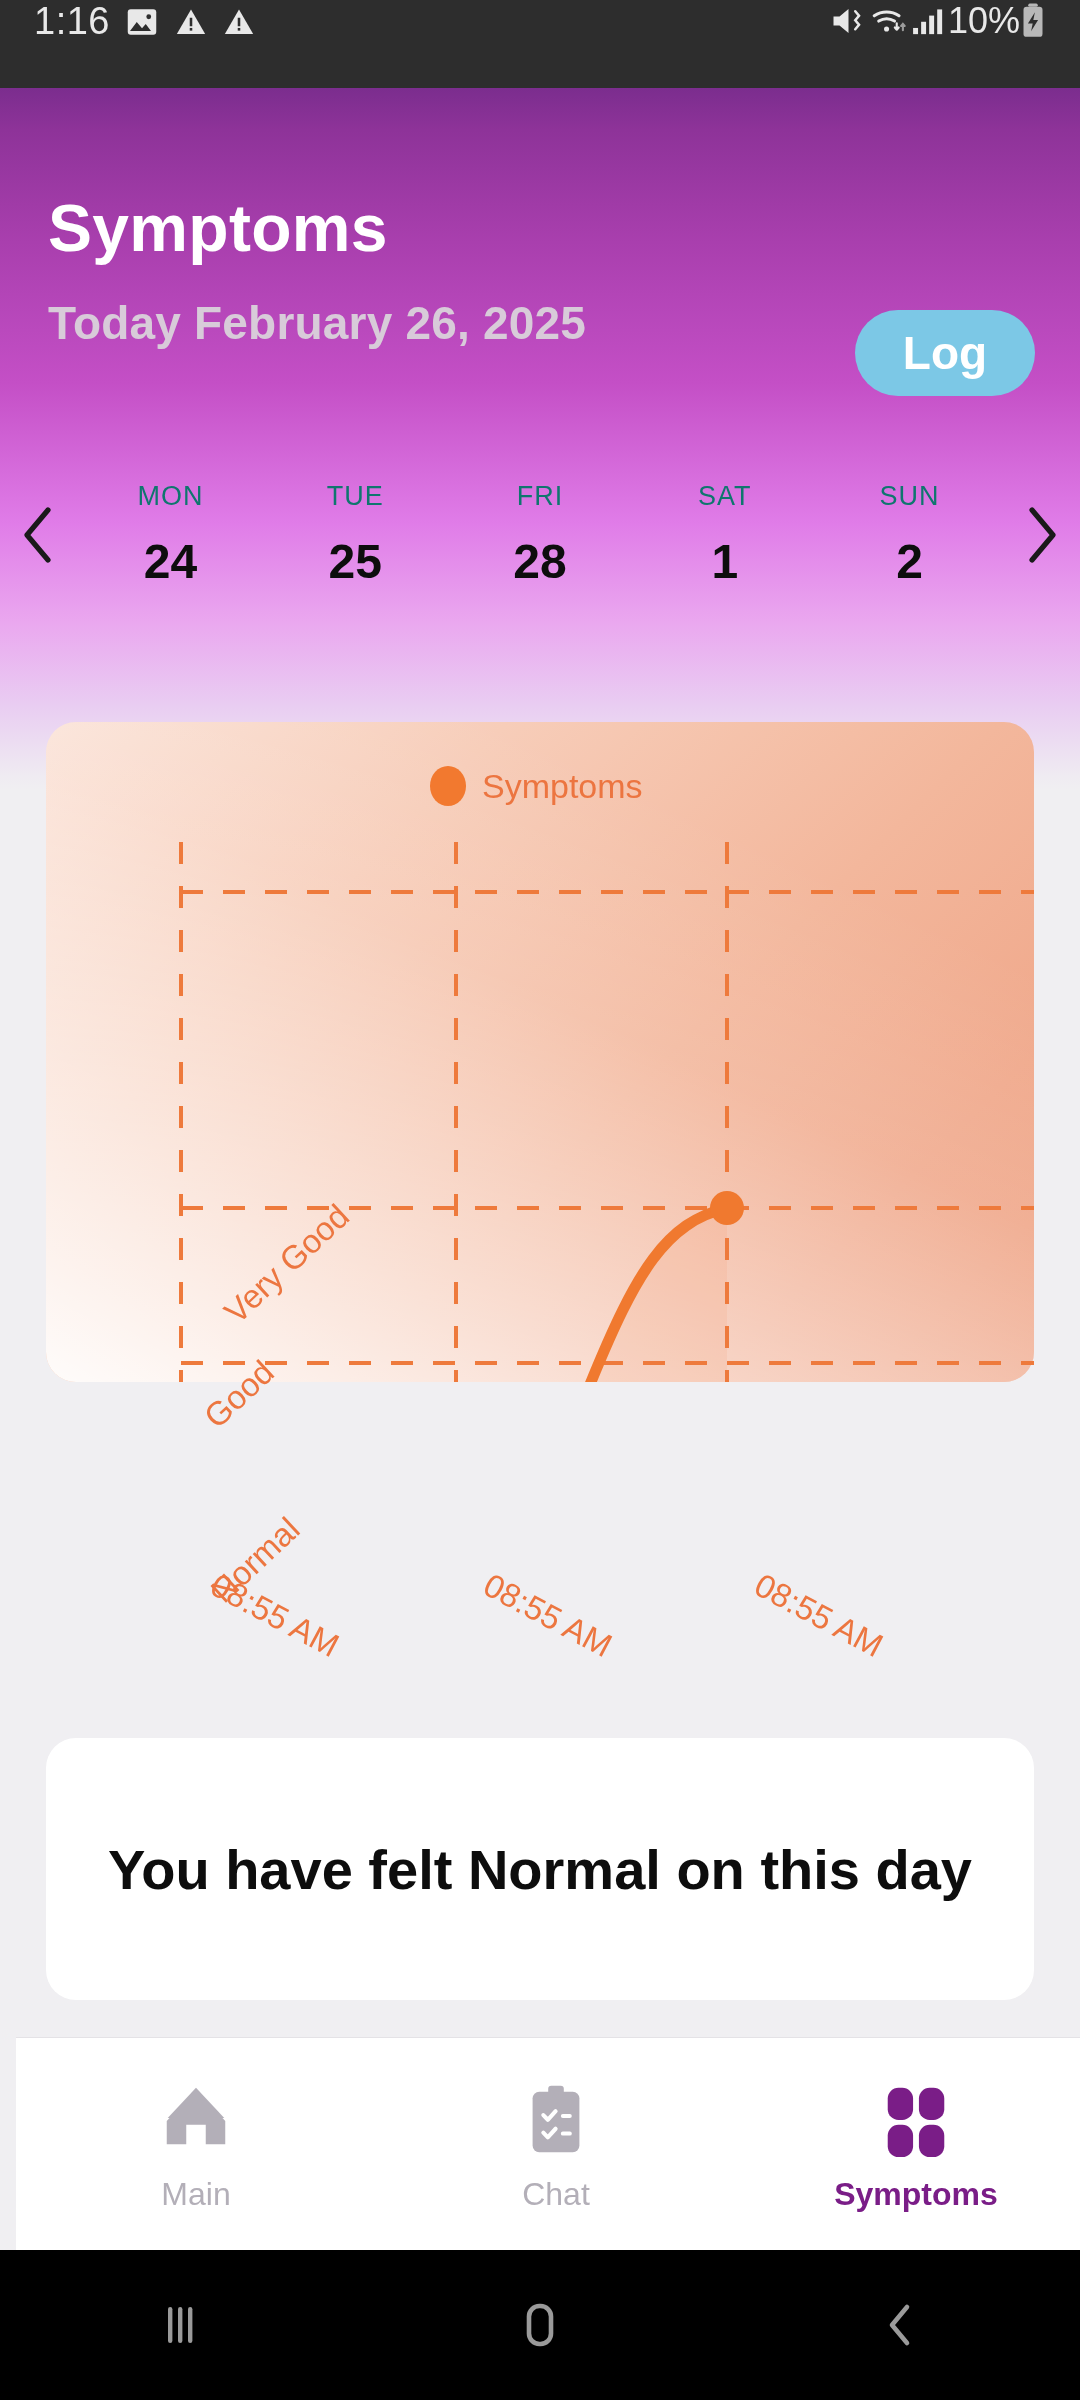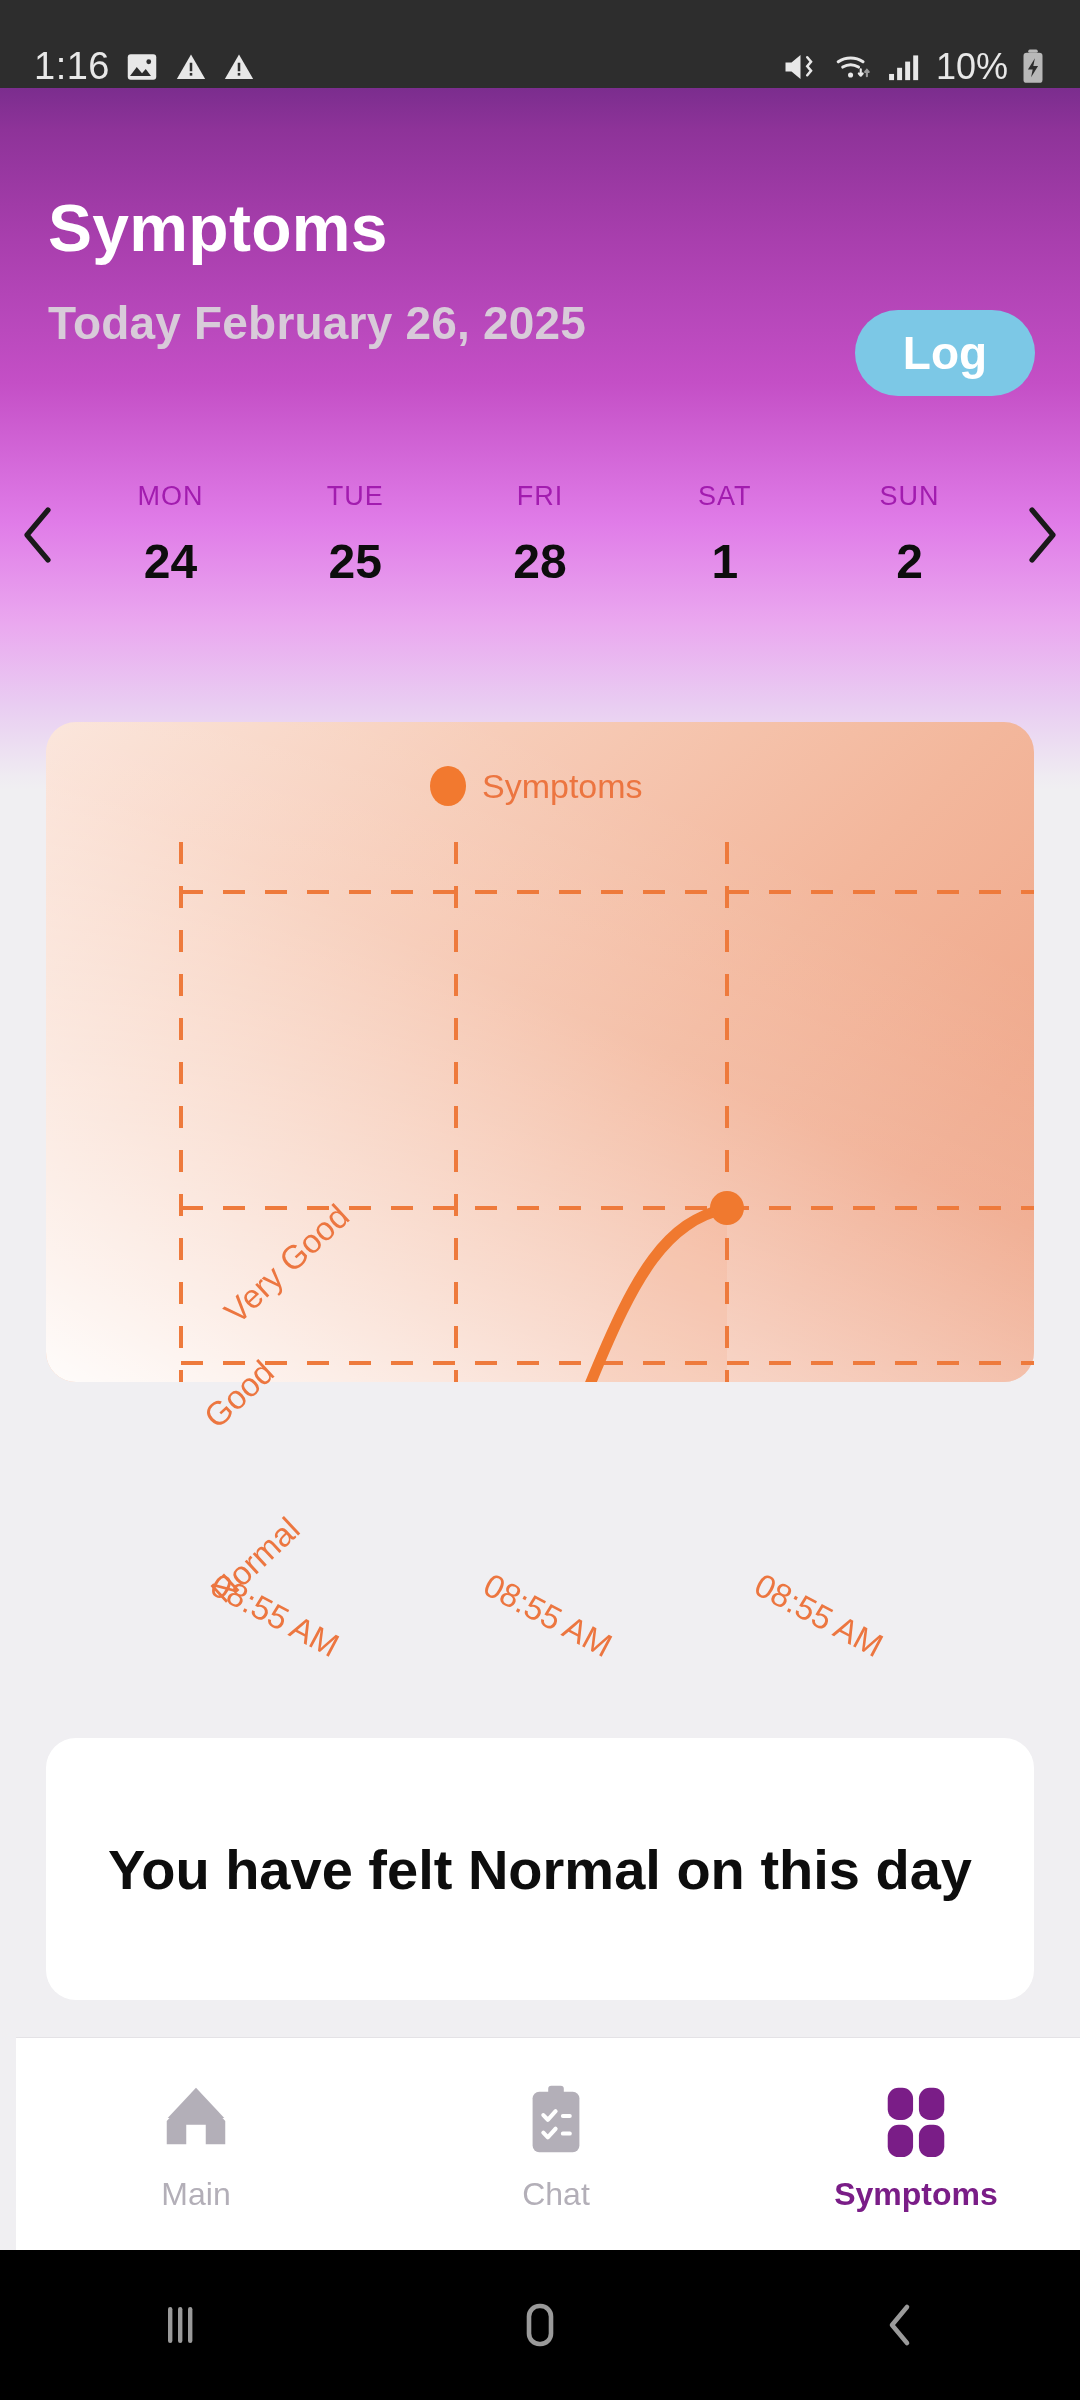--- a/index.html
+++ b/index.html
@@ -7,25 +7,25 @@
     width:1080px; height:2400px;
     font-family:"Liberation Sans", sans-serif;
     background:#000; overflow:hidden;
   }
   #screen { position:relative; width:1080px; height:2400px; background:#f0eff2; }
 
   
   .statusbar {
     position:absolute; left:0; top:0; width:1080px; height:88px;
     background:#2d2d2d; color:#e8e8e8;
-    display:flex; align-items:flex-end; justify-content:space-between;
+    display:flex; align-items:flex-start; justify-content:space-between;
     padding:0 34px;
   }
   .sb-left { display:flex; align-items:center; gap:14px; }
-  .sb-right { display:flex; align-items:center; gap:12px; }
+  .sb-right { display:flex; align-items:center; }
   .sb-time { font-size:38px; font-weight:400; letter-spacing:.5px; }
   .sb-batt { font-size:36px; font-weight:400; margin-left:4px; }
   .sb-ico { display:block; }
 
   
   .hero {
     position:absolute; left:0; top:88px; width:1080px; height:702px;
     background:linear-gradient(180deg,
       #7b2d8e 0%, #8e3399 6%, #a93fae 22%, #c44fc6 42%,
       #e07ce8 62%, #eaa7ef 76%, #e9cdf2 88%, #efebf2 98%, #f0eff2 100%);
@@ -55,21 +55,21 @@
     width:78px; display:flex; align-items:center; justify-content:center;
     cursor:pointer;
   }
   .wk-days { flex:1; display:flex; align-items:center; justify-content:space-around; }
   .wk-day {
     position:relative; width:102px; height:124px;
     display:flex; flex-direction:column; align-items:center; justify-content:center;
     cursor:pointer;
   }
   .wk-day .dow {
-    font-size:27px; font-weight:400; color:#a21caf; letter-spacing:1px;
+    font-size:27px; font-weight:400; color:#0f766e; letter-spacing:1px;
     margin-bottom:22px; position:relative; z-index:2;
   }
   .wk-day .dnum {
     font-size:48px; font-weight:700; color:#0d0d0d; position:relative; z-index:2;
   }
   .wk-day.sel::before {
     content:""; position:absolute; left:50%; top:50%;
     width:104px; height:112px; border-radius:50%;
     background:#ffffff; transform:translate(-50%,-50%); z-index:1;
   }

